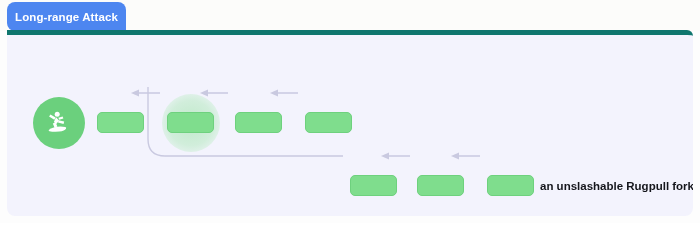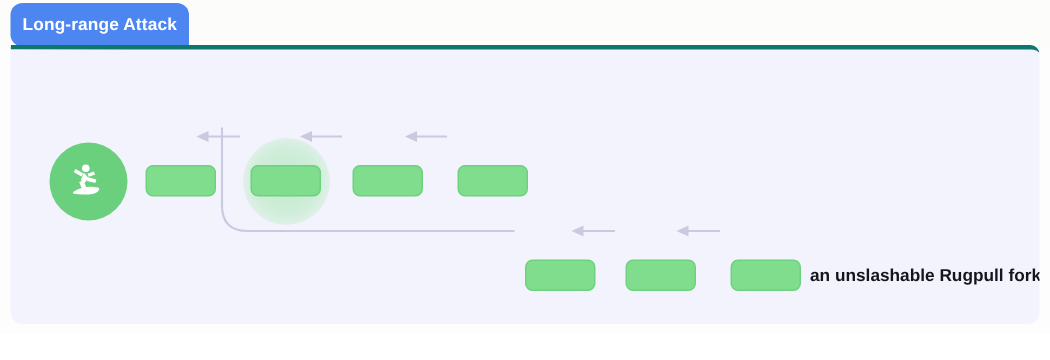--- a/index.html
+++ b/index.html
@@ -52,21 +52,21 @@
   }
 
   
   .canvas {
     position: absolute;
     left: 7px;
     top: 30px;
     width: 686px;
     height: 186px;
     background: #f3f3fd;
-    border-top: 3px solid #0f766e;
+    border-top: 5px solid #0f766e;
     border-radius: 0 6px 8px 8px;
     box-sizing: border-box;
     overflow: hidden;
   }
 
   
   .wires {
     position: absolute;
     left: 0;
     top: 0;

